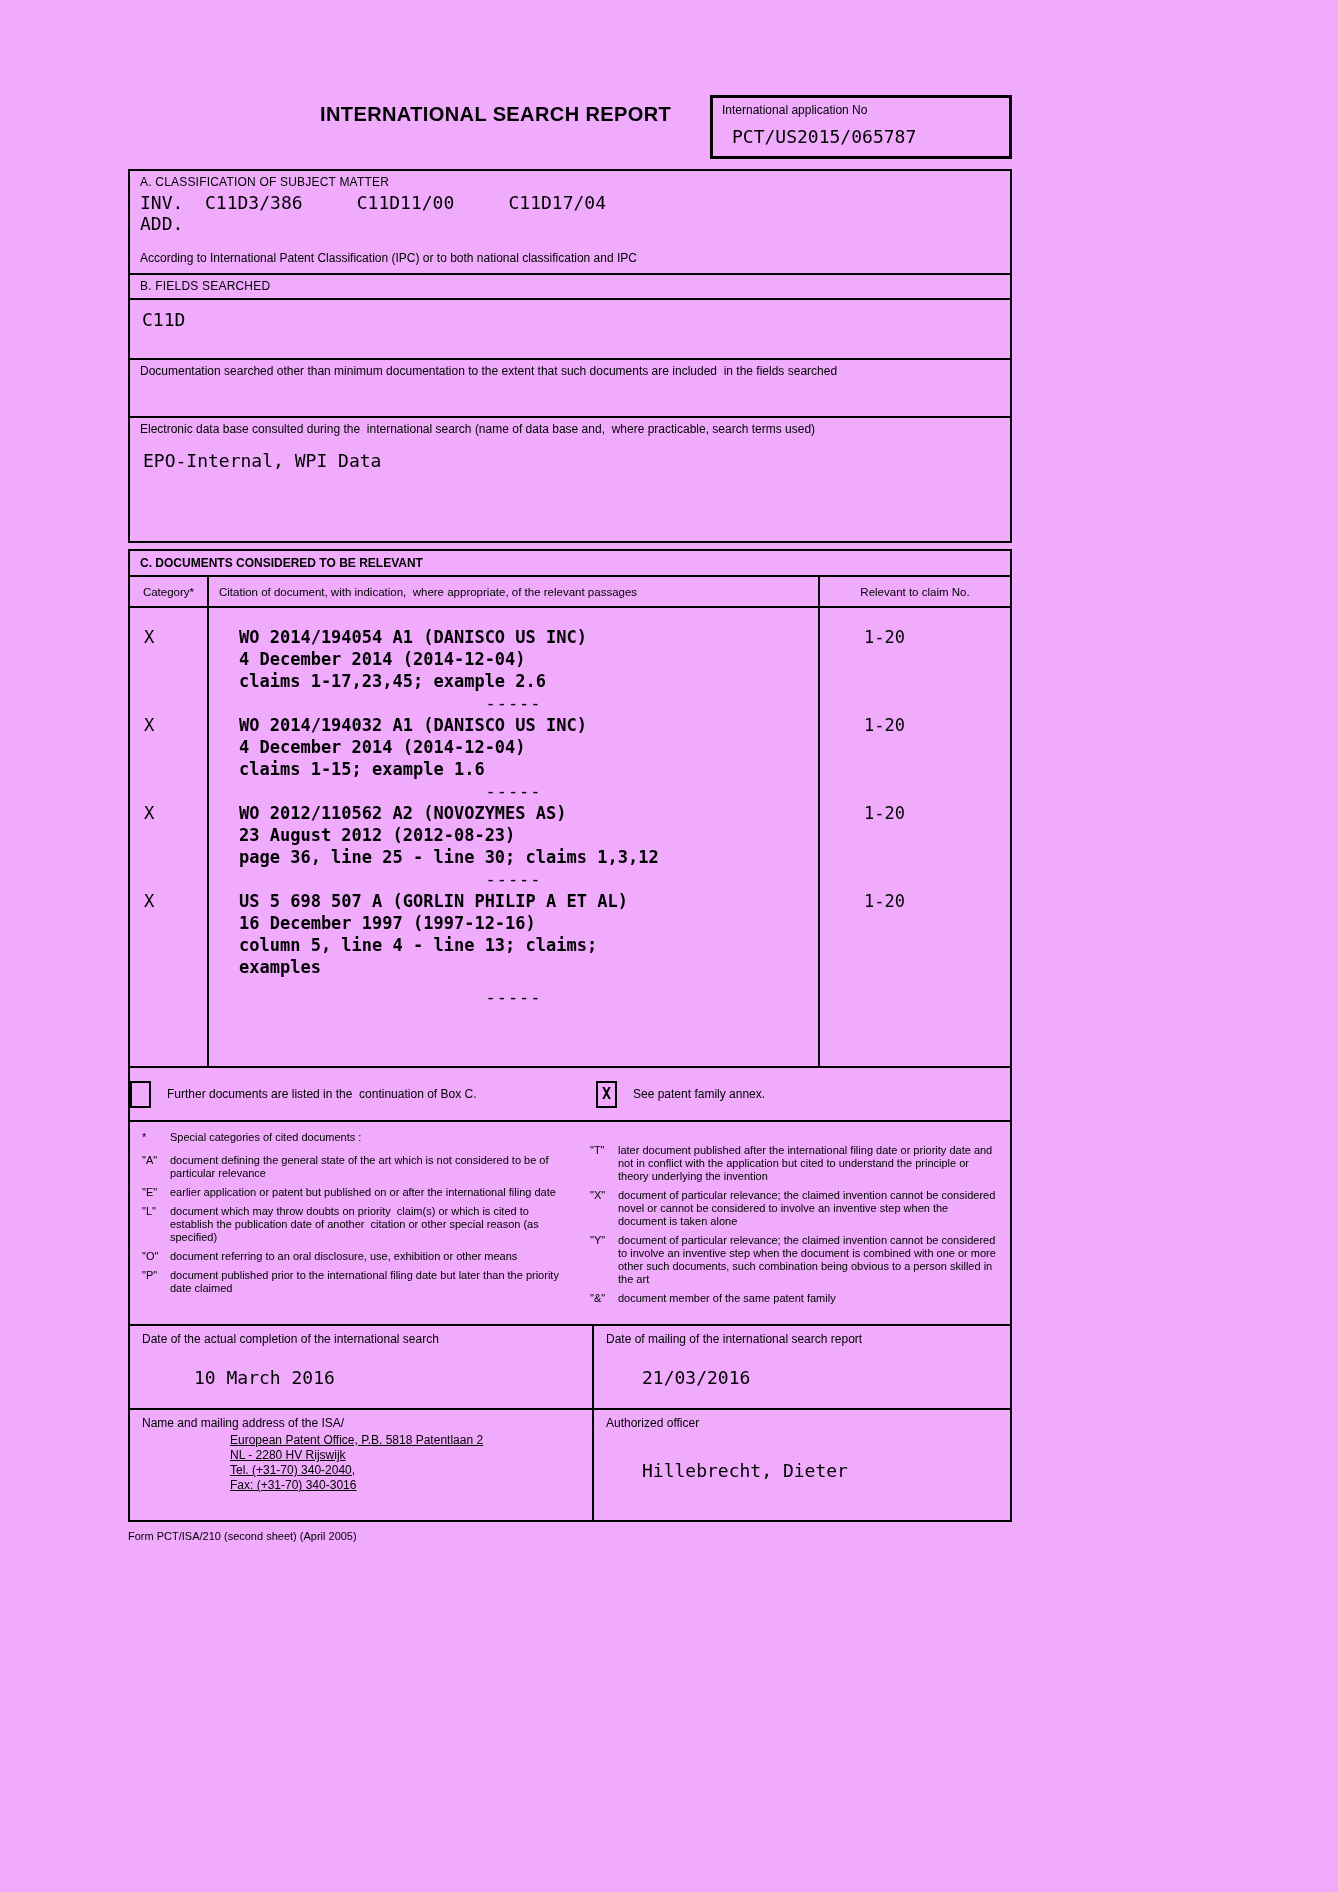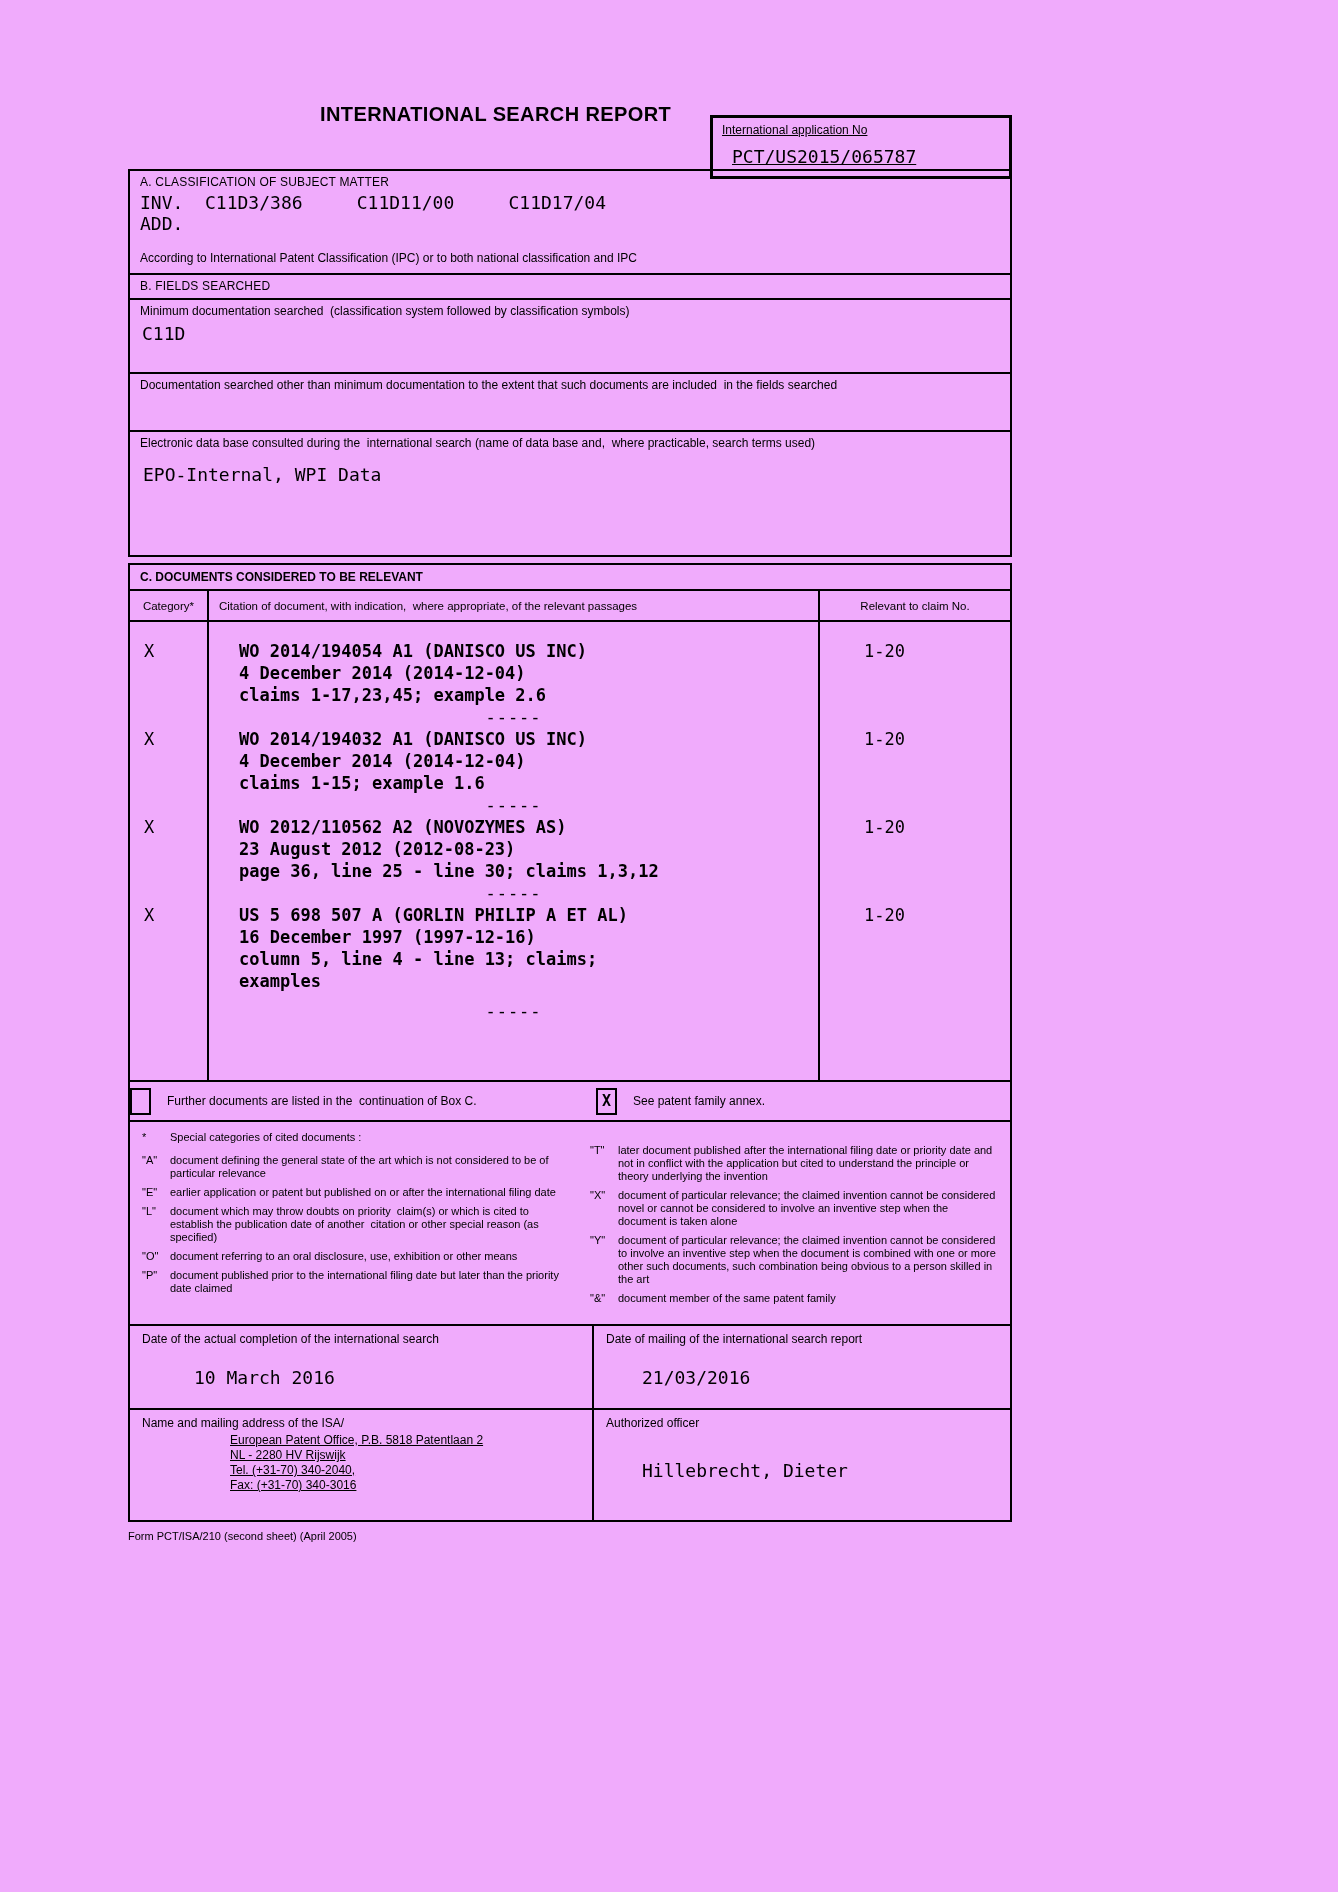--- a/index.html
+++ b/index.html
@@ -12,21 +12,21 @@
     overflow:hidden;
   }
   .content { position:absolute; left:128px; top:95px; width:884px; }
 
   .mono { font-family:"DejaVu Sans Mono", monospace; }
   .pre { white-space:pre-wrap; }
 
   
   .hdr { display:flex; align-items:flex-start; height:74px; }
   .title { font-size:20px; font-weight:bold; letter-spacing:.4px; margin:8px 0 0 192px; }
-  .app-box { margin-left:auto; width:302px; border:3px solid #000; padding:5px 9px 9px; margin-top:20px;text-decoration:underline; }
+  .app-box { margin-left:auto; width:302px; border:3px solid #000; padding:5px 9px 9px; margin-top:0; }
   .app-label { font-size:12px; }
   .app-value { font-size:18px; margin:9px 0 0 10px; white-space:pre; }
 
   
   .bx { border:2px solid #000; width:100%; margin-top:-2px; padding:4px 10px; }
   .bx.first { margin-top:0; }
   .bx.nopad { padding:0; }
 
   .sec-head { font-size:12px; letter-spacing:.2px; }
   .inv { font-size:18px; white-space:pre; margin-top:3px; }
@@ -53,21 +53,21 @@
   .doc-row { display:flex; }
   .doc-row .cc { width:79px; border-right:2px solid #000; padding-left:14px; font-size:17px; line-height:22px; }
   .doc-row .ci { flex:1; border-right:2px solid #000; }
   .doc-row .cr { width:190px; padding-left:44px; font-size:17px; line-height:22px; }
   .doc-row.r0 .cc, .doc-row.r0 .ci, .doc-row.r0 .cr { padding-top:18px; }
   .cit-line { font-size:17px; line-height:22px; padding-left:30px; white-space:pre;font-weight:bold; }
   .sep { font-size:17px; line-height:22px; text-align:center; letter-spacing:1px; }
   .sep.gapped { margin-top:8px; }
   .doc-row.fill { flex:1; }
 
-  .chk-row { height:42px; display:flex; align-items:center; padding:0 14px; position:relative;text-align:center; }
+  .chk-row { height:56px; display:flex; align-items:center; padding:0 14px; position:relative;text-align:center; }
   .chk { width:21px; height:27px; border:2px solid #000; display:flex; align-items:center;
          justify-content:center; font-size:15px; font-weight:bold; flex-shrink:0; }
   .chk-label { font-size:12px; margin-left:16px; }
   .chk-right { position:absolute; left:466px; display:flex; align-items:center; }
 
   .legend { display:flex; padding:9px 12px 13px; }
   .leg-left { width:448px; padding-right:16px; }
   .leg-right { flex:1; padding-top:13px; }
   .leg-item { display:flex; margin-bottom:6px; font-size:11px; line-height:13px; }
   .leg-code { width:28px; flex-shrink:0; }
@@ -105,21 +105,20 @@
       <div class="inv mono">INV.  C11D3/386     C11D11/00     C11D17/04</div>
       <div class="add mono">ADD.</div>
       <div class="note">According to International Patent Classification (IPC) or to both national classification and IPC</div>
     </div>
 
     <div class="bx b-head">
       <span class="sec-head">B.  FIELDS SEARCHED</span>
     </div>
 
     <div class="bx">
-      <div class="field-label pre">Minimum documentation searched  (classification system followed by classification symbols)</div>
       <div class="min-val mono">C11D</div>
     </div>
 
     <div class="bx other-pad">
       <div class="field-label pre">Documentation searched other than minimum documentation to the extent that such documents are included  in the fields searched</div>
     </div>
 
     <div class="bx">
       <div class="field-label pre">Electronic data base consulted during the  international search (name of data base and,  where practicable, search terms used)</div>
       <div class="edb-val mono">EPO-Internal, WPI Data</div>

